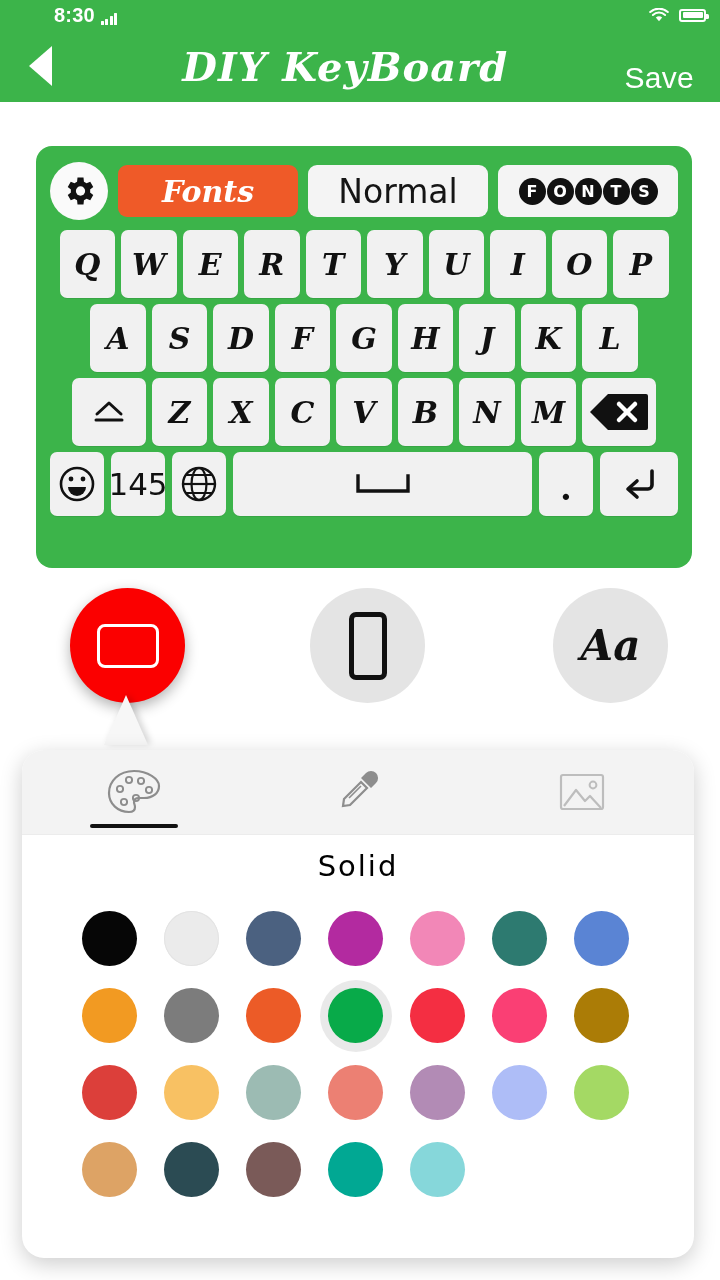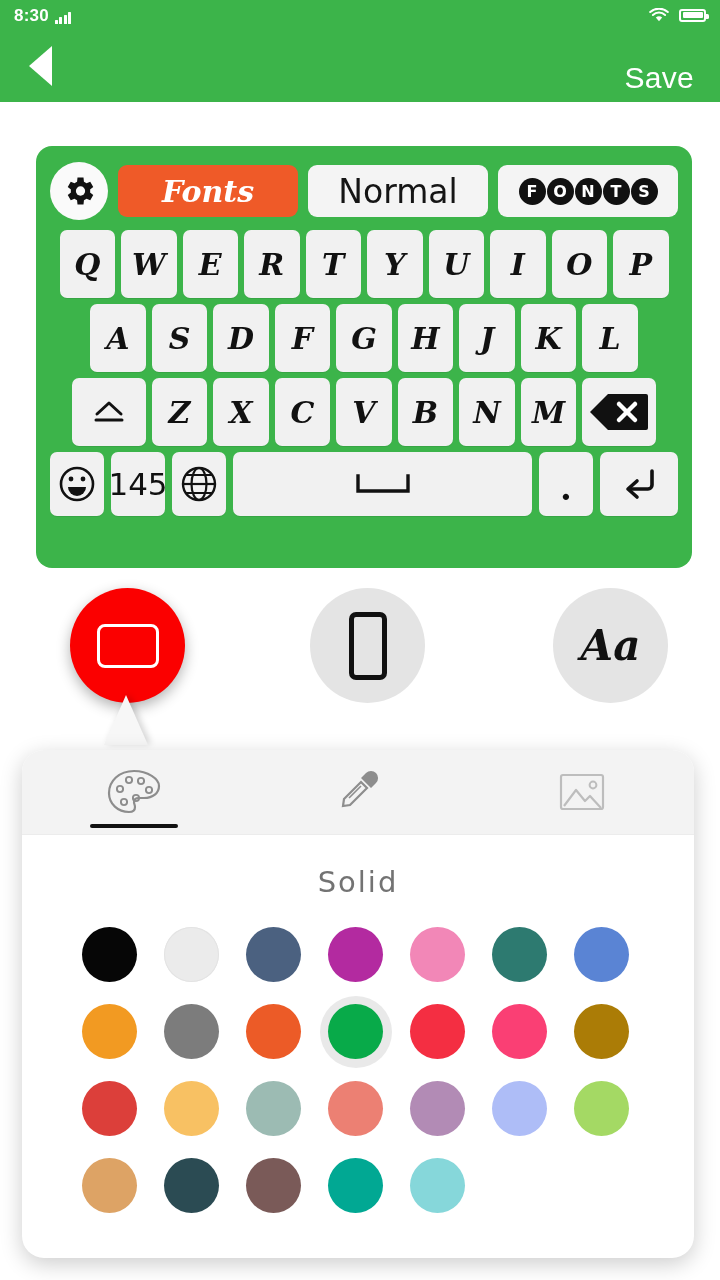--- a/index.html
+++ b/index.html
@@ -12,21 +12,21 @@
   #root { position: relative; width: 720px; height: 1280px; background:#ffffff; }
 
   
   .statusbar {
     position: absolute; top:0; left:0; width:720px; height:30px;
     background: var(--brand, #3cb44a);
     display:flex; align-items:center; justify-content:space-between;
     padding: 0 14px;
   }
   .sb-left { display:flex; align-items:flex-end; gap:6px; }
-  .sb-clock { color:#fff; font-size:17px; font-weight:bold; letter-spacing:0.2px; line-height:1; }
+  .sb-clock { color:#fff; font-size:20px; font-weight:bold; letter-spacing:0.2px; line-height:1;margin-left:40px; }
   .sig { display:flex; align-items:flex-end; gap:1.5px; height:13px; }
   .sig i { display:block; width:3px; background:#fff; border-radius:0.5px; }
   .sig i:nth-child(1){height:4px}.sig i:nth-child(2){height:6.5px}
   .sig i:nth-child(3){height:9px}.sig i:nth-child(4){height:12px}
   .sb-right { display:flex; align-items:center; gap:10px; }
   .wifi { width:20px; height:14px; position:relative; }
   .batt { width:27px; height:13px; border:2px solid #fff; border-radius:3px; position:relative; }
   .batt::after{ content:""; position:absolute; right:-5px; top:3.5px; width:3px; height:5px; background:#fff; border-radius:0 1.5px 1.5px 0;}
   .batt i { position:absolute; inset:1.5px; background:#fff; border-radius:1px; }
 
@@ -124,22 +124,22 @@
   .panel-tabs {
     height:85px; background:#f3f3f3; display:flex; align-items:center;
     border-bottom:1px solid #ececec;
   }
   .ptab { flex:1 1 0; height:85px; display:flex; flex-direction:column; align-items:center; justify-content:center; position:relative; }
   .ptab .underline {
     position:absolute; bottom:7px; width:88px; height:4px; background:#111; border-radius:2px; display:none;
   }
   .ptab.active .underline { display:block; }
   .panel-title {
-    text-align:center; font-size:29px; color:#737373; letter-spacing:2px;
-    margin-top:30px; font-family:"DejaVu Sans", sans-serif;
+    text-align:center; font-size:29px; color:#000000; letter-spacing:2px;
+    margin-top:14px; font-family:"DejaVu Sans", sans-serif;
   }
   .swatch-grid { margin-top:28px; padding: 0 60px; }
   .swatch-row { display:flex; gap:27px; margin-bottom:22px; }
   .swatch-cell { width:55px; height:55px; position:relative; display:flex; align-items:center; justify-content:center; flex:0 0 auto;}
   .swatch { width:55px; height:55px; border-radius:50%; }
   .swatch-cell.selected::before {
     content:""; position:absolute; width:72px; height:72px; border-radius:50%;
     background:#e9e9e9; left:-8.5px; top:-8.5px;
   }
   .swatch-cell.selected .swatch { position:relative; z-index:2; }
@@ -173,20 +173,21 @@
         </span>
     </div>
   </div>
 
   <div class="appbar">
     <div class="backbtn">
       <svg width="30" height="44" viewBox="0 0 30 44">
           <polygon points="26,2 26,42 3,22" fill="#fff"></polygon>
         </svg>
     </div>
+    <div class="apptitle">DIY KeyBoard</div>
     <div class="savebtn">Save</div>
   </div>
 
   <div class="kb">
 
     <div class="kb-toolbar">
       <div class="gearwrap">
         <svg width="36" height="36" viewBox="0 0 24 24">
             <path fill="#111" d="M19.4 13a7.6 7.6 0 0 0 0-2l2.1-1.6-2-3.5-2.5 1a7.6 7.6 0 0 0-1.7-1L15 3H11l-.3 2.9a7.6 7.6 0 0 0-1.7 1l-2.5-1-2 3.5L6.6 11a7.6 7.6 0 0 0 0 2l-2.1 1.6 2 3.5 2.5-1a7.6 7.6 0 0 0 1.7 1L11 21h4l.3-2.9a7.6 7.6 0 0 0 1.7-1l2.5 1 2-3.5Z"></path>
             <circle cx="13" cy="12" r="3.1" fill="#fafafa"></circle>

